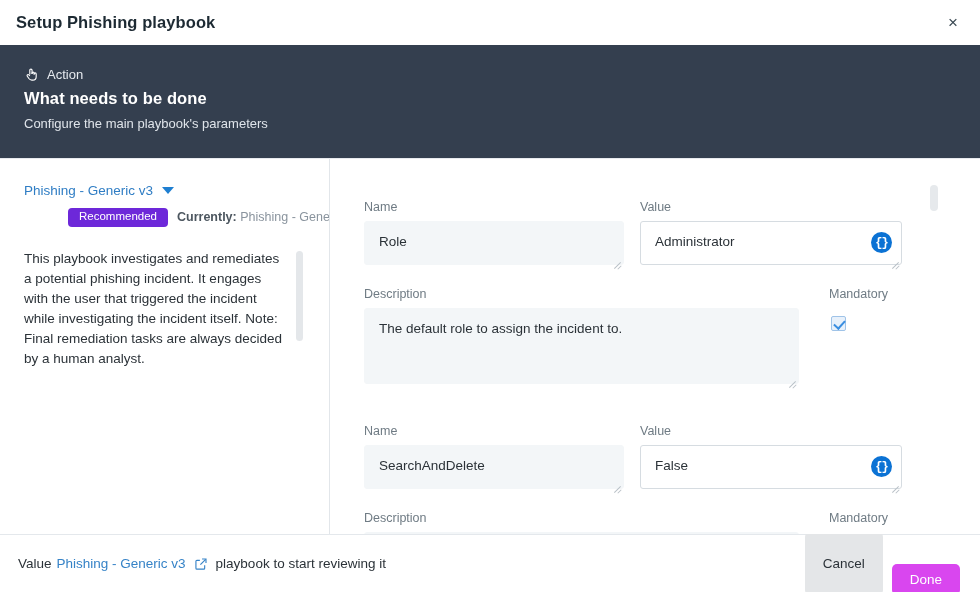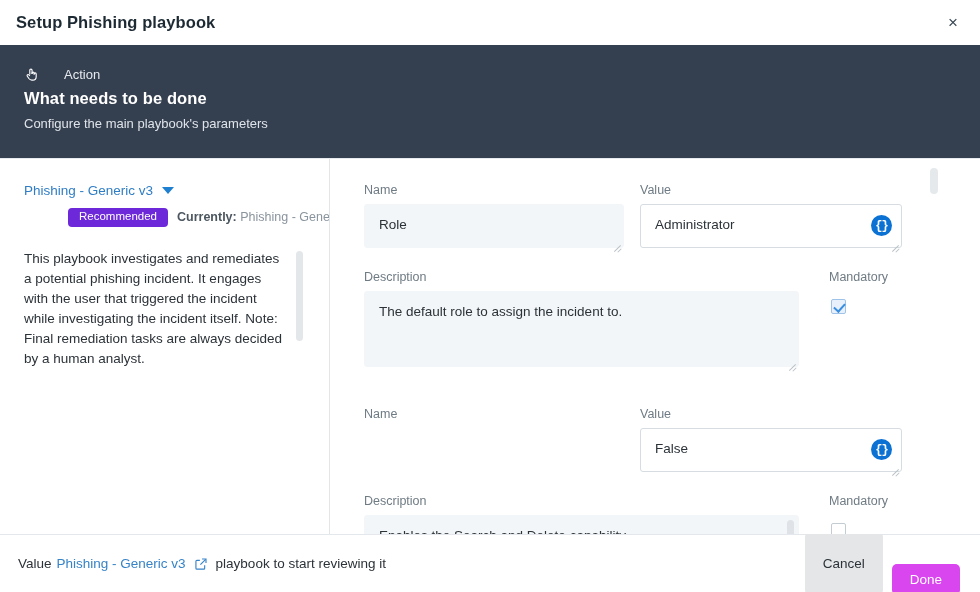--- a/index.html
+++ b/index.html
@@ -61,21 +61,21 @@
   .banner {
     flex: 0 0 113px;
     height: 113px;
     background: #343f4f;
     color: #ffffff;
     padding: 20px 24px 0 24px;
   }
   .banner-kicker {
     display: flex;
     align-items: center;
-    gap: 25px;
+    gap: 8px;
     font-size: 13px;
     color: #e6eaef;
     margin-bottom: 6px;
     height: 18px;
     text-align: center;
   }
   .banner-kicker svg { display: block; }
   .banner-title {
     font-size: 16.5px;
     font-weight: bold;
@@ -183,20 +183,21 @@
     cursor: pointer;
   }
 
   
   .right-pane {
     flex: 1 1 auto;
     position: relative;
     overflow: hidden;
     padding: 24px 56px 0 34px;
     background: #ffffff;
+    margin-top: 17px;
   }
   .rp-scroll-thumb {
     position: absolute;
     right: 42px;
     top: 9px;
     width: 8px;
     height: 26px;
     border-radius: 5px;
     background: #e6e9ec;
     cursor: pointer;
@@ -440,20 +441,24 @@
           <span class="field-label">Mandatory</span>
           <span class="checkbox checked"></span>
         </div>
       </div>
 
       <div class="group-gap"></div>
 
       <div class="row">
         <div class="col-name">
           <span class="field-label">Name</span>
+          <div class="input-wrap">
+            <textarea class="ta ta-filled" style="">SearchAndDelete</textarea>
+            <span class="resize-grip"></span>
+          </div>
         </div>
         <div class="col-value">
           <span class="field-label">Value</span>
           <div class="input-wrap">
             <textarea class="ta ta-outlined" style="">False</textarea>
             <span class="brace-icon">{}</span>
             <span class="resize-grip"></span>
           </div>
         </div>
       </div>

